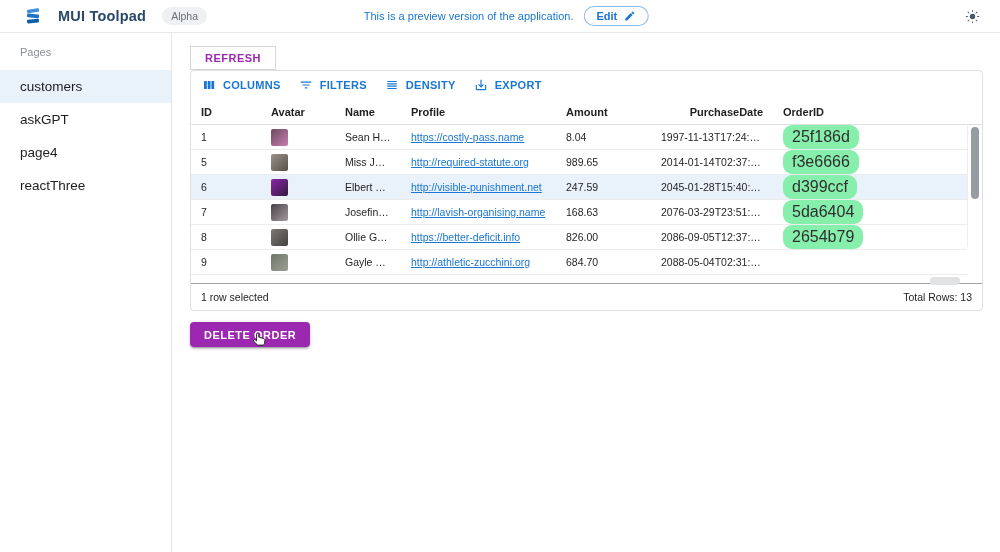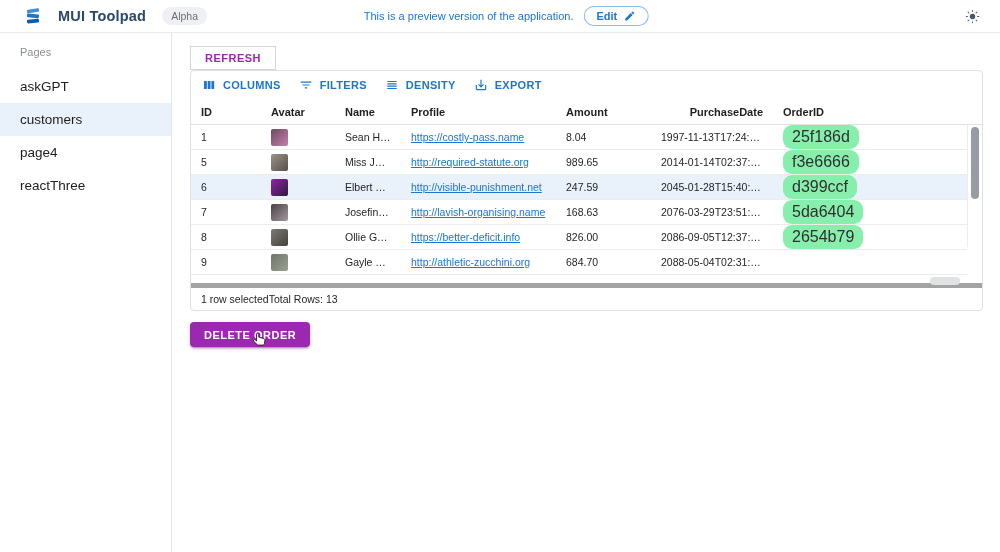--- a/index.html
+++ b/index.html
@@ -70,22 +70,22 @@
   .row.selected { background:#e9f1fb; }
   .avatar { width:17px; height:17px; border-radius:2px; display:inline-block; vertical-align:middle; }
   .link { color:var(--primary); text-decoration:underline; font-size:10.5px; cursor:pointer; }
   .chip { background:#86efac; border-radius:9px; padding:3px 9px; font-size:16px; color:#2f2f2f;
           display:inline-block; line-height:1.1; }
   .hscroll { margin-top:auto; height:12px; position:relative; flex:none; }
   .hthumb { position:absolute; right:7px; top:2px; width:30px; height:8px; background:#e0e2e4; border-radius:4px; }
   .vscroll { width:15px; border-left:1px solid #ededed; position:relative; flex:none; }
   .vthumb { position:absolute; left:3px; top:2px; width:8px; height:72px; background:#979ca1; border-radius:4px; }
 
-  .grid-footer { border-top:5px solid #a3a3a3; height:27px; display:flex; align-items:center;
-                 padding:0 10px; font-size:10.5px; color:#1f1f1f; flex:none;margin-top:36px; }
+  .grid-footer { border-top:1px solid #a3a3a3; height:27px; display:flex; align-items:center;
+                 justify-content:space-between; padding:0 10px; font-size:10.5px; color:#1f1f1f; flex:none;margin-top:36px; }
 
   .delete-btn { margin-top:11px; background:var(--secondary); color:#fff; border:none; border-radius:4px;
                 font-size:11px; font-weight:bold; letter-spacing:.5px; padding:0 14px; height:25px;
                 display:inline-flex; align-items:center; cursor:pointer; font-family:inherit;
                 box-shadow:0 3px 1px -2px rgba(0,0,0,.2),0 2px 2px 0 rgba(0,0,0,.14),0 1px 5px 0 rgba(0,0,0,.12); }
 
   .cursor { position:absolute; left:252px; top:332px; pointer-events:none; z-index:10; }
 </style>
 </head>
 <body style="--primary: #1976d2; --secondary: #9c27b0;">
@@ -130,22 +130,22 @@
         </g>
       </svg>
     </button>
   </div>
 
   <div class="layout">
 
     <div class="sidebar">
       <div class="side-label">Pages</div>
       <nav>
+          <div class="side-item selected">customers</div>
           <div class="side-item">askGPT</div>
-          <div class="side-item selected">customers</div>
           <div class="side-item">page4</div>
           <div class="side-item">reactThree</div>
         </nav>
     </div>
 
     <div class="main">
 
       <button class="refresh-btn">REFRESH</button>
 
       <div class="grid">

